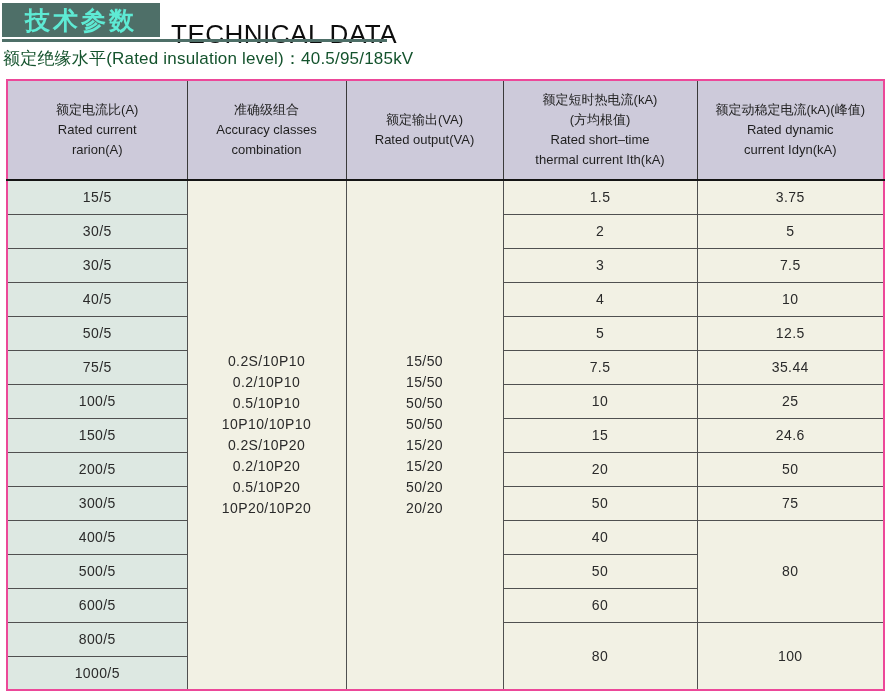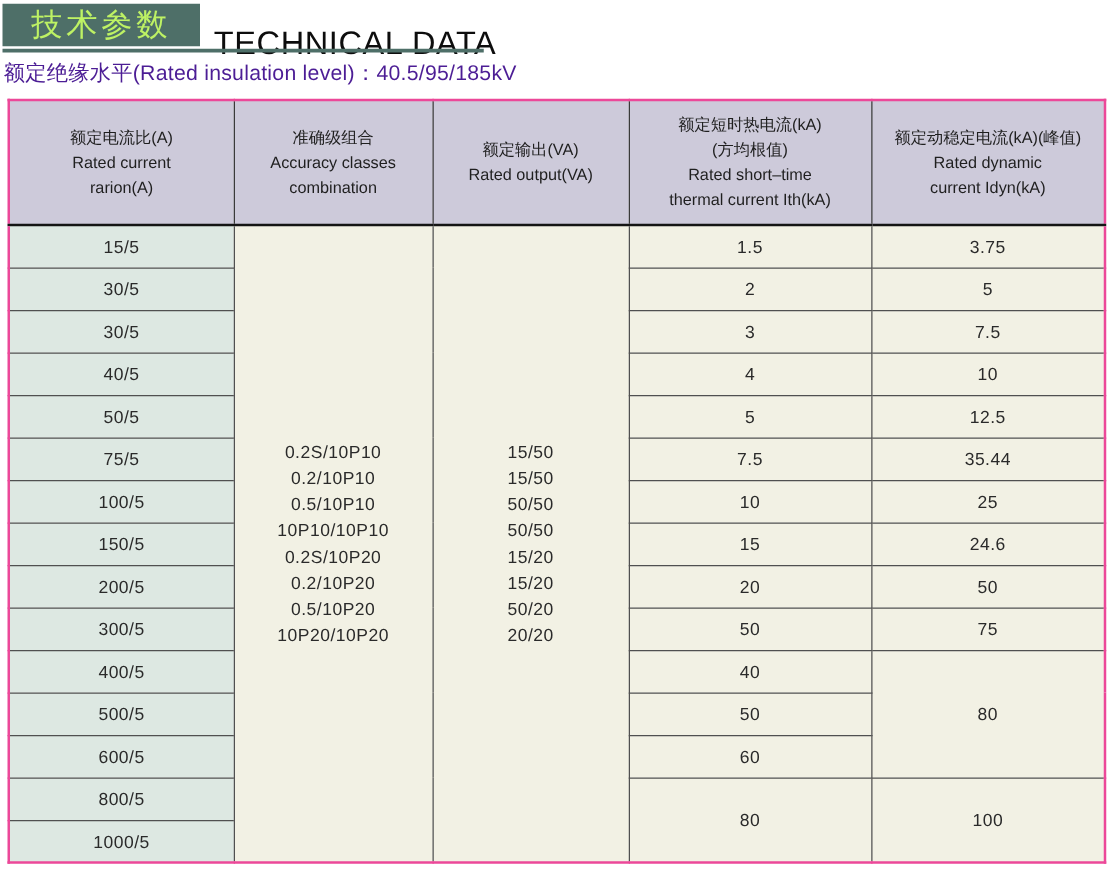--- a/index.html
+++ b/index.html
@@ -14,32 +14,32 @@
     width:890px;height:700px;overflow:hidden;background:#ffffff;
     font-family:"Liberation Sans","DejaVu Sans",sans-serif;color:#222;
     position:relative;
   }
   .title-box{
     position:absolute;left:2px;top:3px;width:158px;height:34px;
     background:var(--accent-teal);
     display:flex;align-items:center;justify-content:center;
   }
   .title-zh{
-    color:#bef264;font-size:25px;font-weight:normal;letter-spacing:3px;line-height:1;
+    color:#5eead4;font-size:25px;font-weight:bold;letter-spacing:3px;line-height:1;
   }
   .title-en{
     position:absolute;left:171px;top:20px;font-size:26px;color:#0d0d0d;
     letter-spacing:0.5px;line-height:1.1;font-weight:500;
   }
   .title-underline{
     position:absolute;left:2px;top:39px;width:385px;height:3px;
     background:var(--accent-teal);
   }
   .subtitle{
-    position:absolute;left:3px;top:47px;font-size:17px;color:#4c1d95;letter-spacing:0.2px;
+    position:absolute;left:3px;top:47px;font-size:17px;color:#14532d;letter-spacing:0.2px;
   }
   table.tech{
     position:absolute;left:6px;top:79px;width:877px;
     border-collapse:collapse;table-layout:fixed;
     border:2px solid #ec4899;
   }
   table.tech col.c1{width:180px;}
   table.tech col.c2{width:159px;}
   table.tech col.c3{width:157px;}
   table.tech col.c4{width:194px;}

